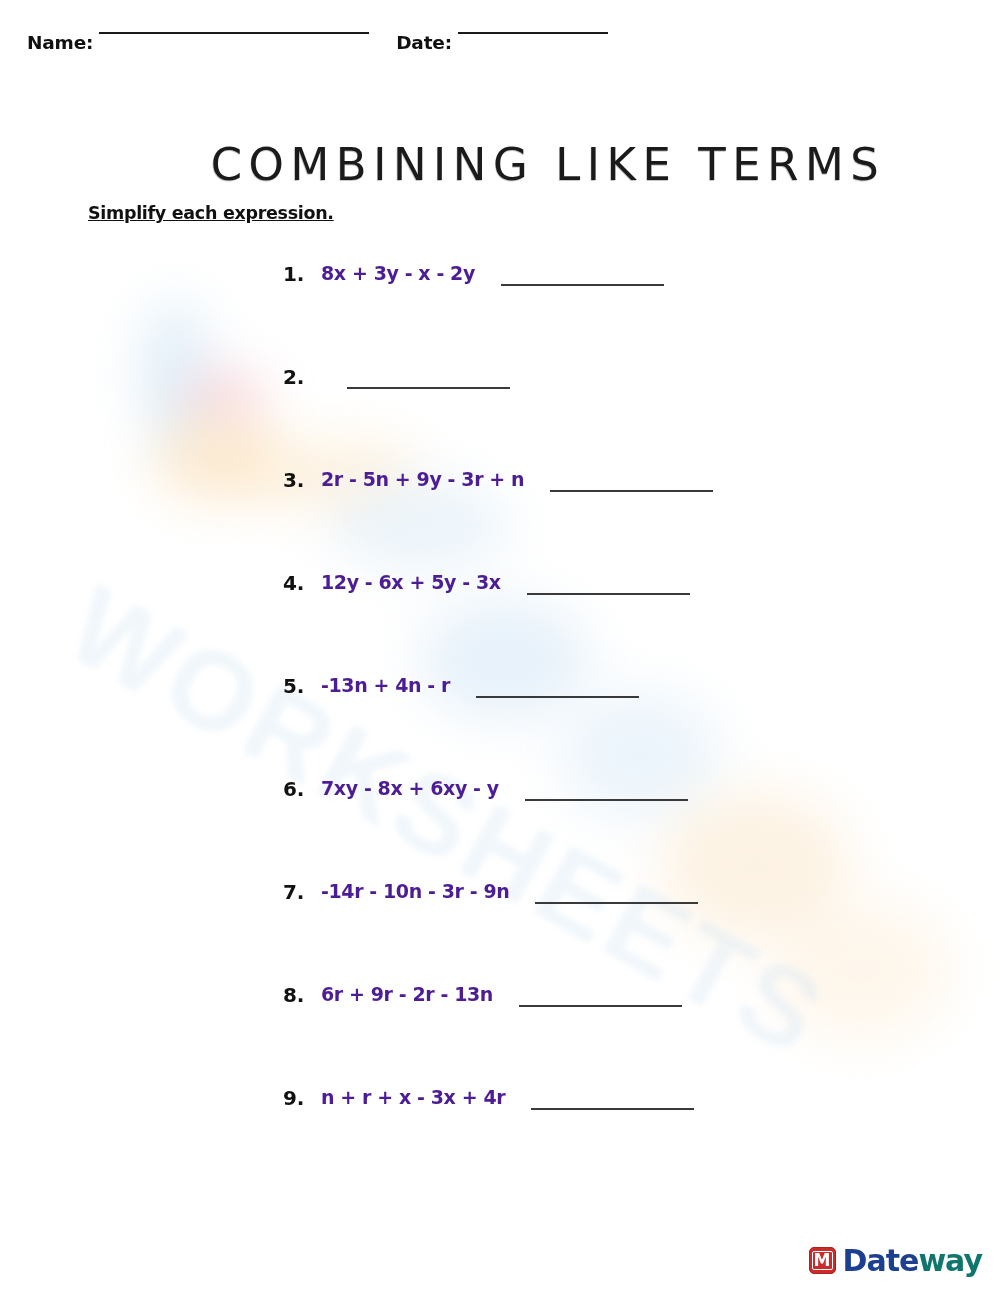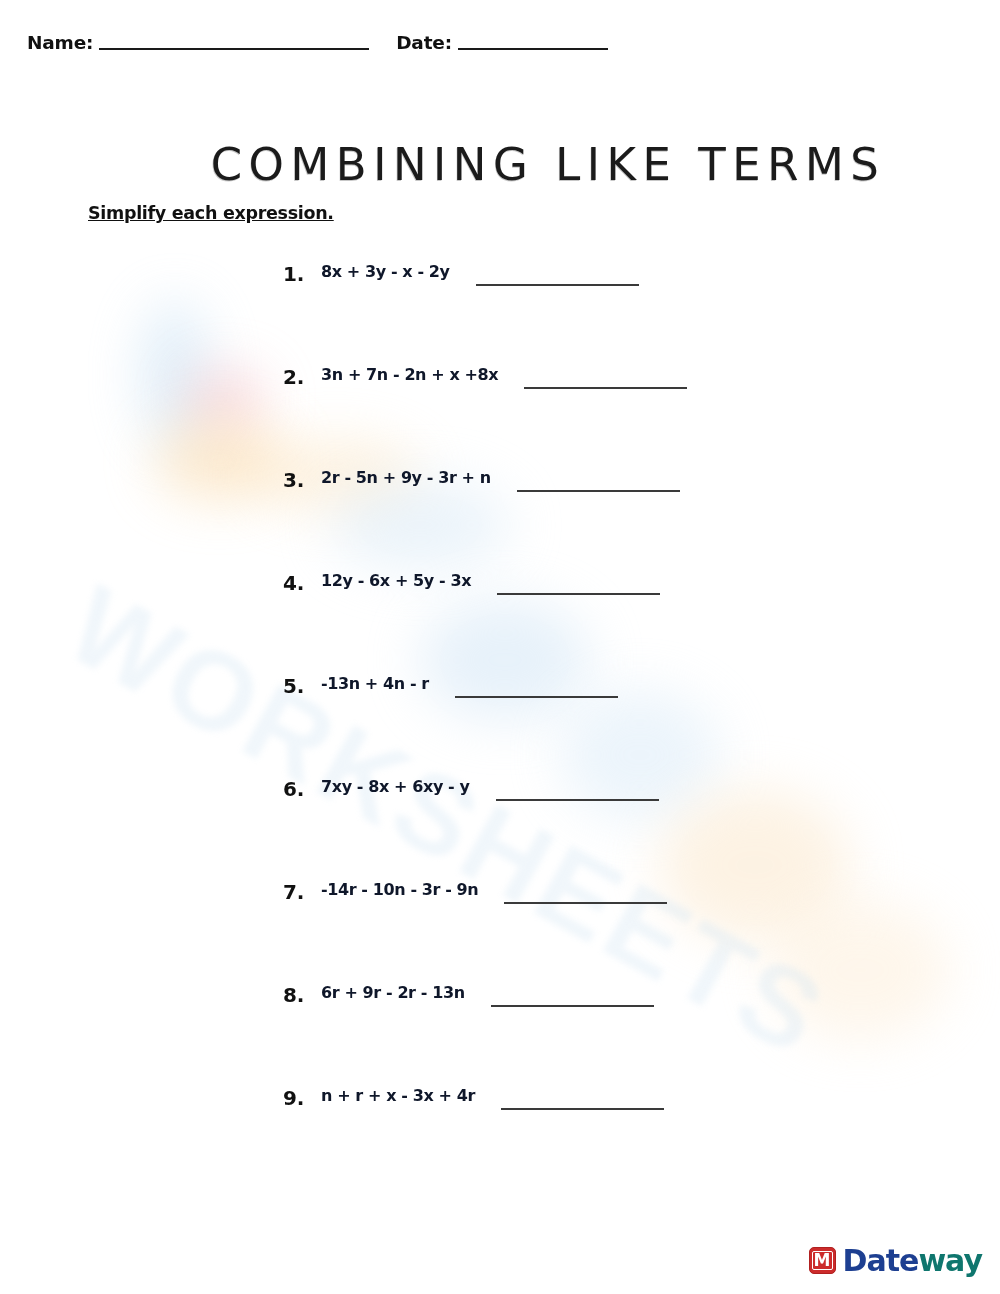--- a/index.html
+++ b/index.html
@@ -46,21 +46,21 @@
     filter: blur(3px);
   }
 
   
   #header-row {
     position: absolute;
     left: 27px;
     top: 32px;
     width: 660px;
     display: flex;
-    align-items: flex-end;
+    align-items: flex-start;
     z-index: 3;
   }
   .field-label {
     font-family: "DejaVu Sans", sans-serif;
     font-weight: 700;
     font-size: 18.5px;
     letter-spacing: -0.2px;
     color: #111;
     white-space: nowrap;
   }
@@ -125,23 +125,23 @@
     font-size: 20px;
     letter-spacing: -0.2px;
     color: #111;
     width: 38px;
     flex: none;
     text-align: left;
   }
   .problem-expr {
     font-family: "DejaVu Sans", sans-serif;
     font-weight: 700;
-    font-size: 16px;
+    font-size: 19px;
     letter-spacing: -0.4px;
-    color: #0f172a;
+    color: #4c1d95;
     white-space: nowrap;
   }
   .answer-rule {
     border-bottom: 2.4px solid #3a3a3a;
     height: 0;
     width: 163px;
     margin-top: 22px;
     margin-left: 26px;
     flex: none;
   }
@@ -215,21 +215,20 @@
 <div id="instruction">Simplify each expression.</div>
 
 <div id="problem-list">
     <div class="problem-row">
       <span class="problem-num">1.</span>
       <span class="problem-expr">8x + 3y - x - 2y</span>
       <span class="answer-rule"></span>
     </div>
     <div class="problem-row">
       <span class="problem-num">2.</span>
-      <span class="problem-expr">3n + 7n - 2n + x +8x</span>
       <span class="answer-rule"></span>
     </div>
     <div class="problem-row">
       <span class="problem-num">3.</span>
       <span class="problem-expr">2r - 5n + 9y - 3r + n</span>
       <span class="answer-rule"></span>
     </div>
     <div class="problem-row">
       <span class="problem-num">4.</span>
       <span class="problem-expr">12y - 6x + 5y - 3x</span>

